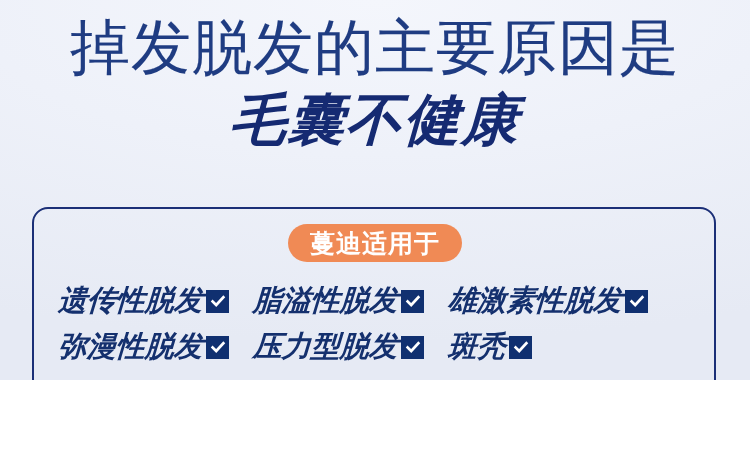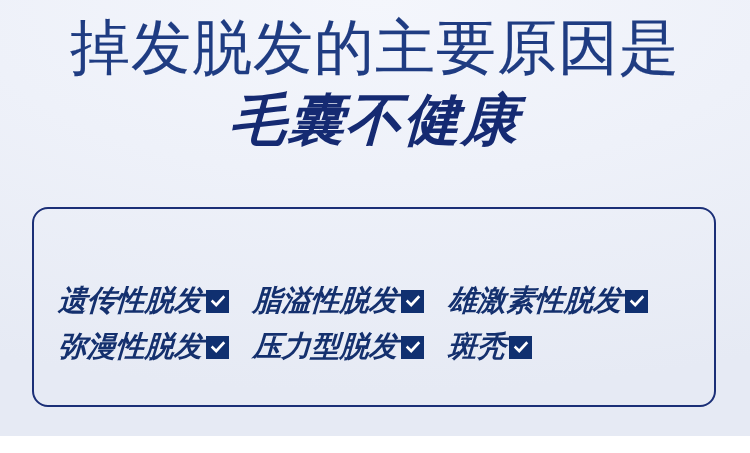--- a/index.html
+++ b/index.html
@@ -9,21 +9,21 @@
   body {
     width: 750px;
     height: 453px;
     overflow: hidden;
     font-family: "Liberation Sans", "DejaVu Sans", sans-serif;
   }
 
   #poster {
     position: relative;
     width: 750px;
-    height: 436px;
+    height: 380px;
     box-sizing: border-box;
     background:
       radial-gradient(120% 90% at 50% 0%, #f4f6fc 0%, #eef1f9 45%, #e6eaf4 100%),
       linear-gradient(180deg, #f2f4fb 0%, #eaeef7 60%, #e4e9f3 100%);
     overflow: hidden;
   }
 
   
   .headline-area {
     position: absolute;
@@ -140,20 +140,21 @@
 
 <div id="poster">
 
   <div class="headline-area">
     <div class="headline-thin">掉发脱发的主要原因是</div>
     <div class="headline-bold">毛囊不健康</div>
   </div>
 
   <div class="panel"></div>
 
+  <div class="pill">蔓迪适用于</div>
 
   <div class="checklist">
 
     <div class="check-row">
       <div class="check-item">
         <span class="check-label">遗传性脱发</span>
         <span class="checkbox">
           <svg width="16" height="16" viewBox="0 0 16 16" aria-hidden="true">
             <path d="M2.6 8.4 L6.2 12 L13.4 4.2" fill="none" stroke="#ffffff" stroke-width="2.6" stroke-linecap="square" stroke-linejoin="miter"></path>
           </svg>

